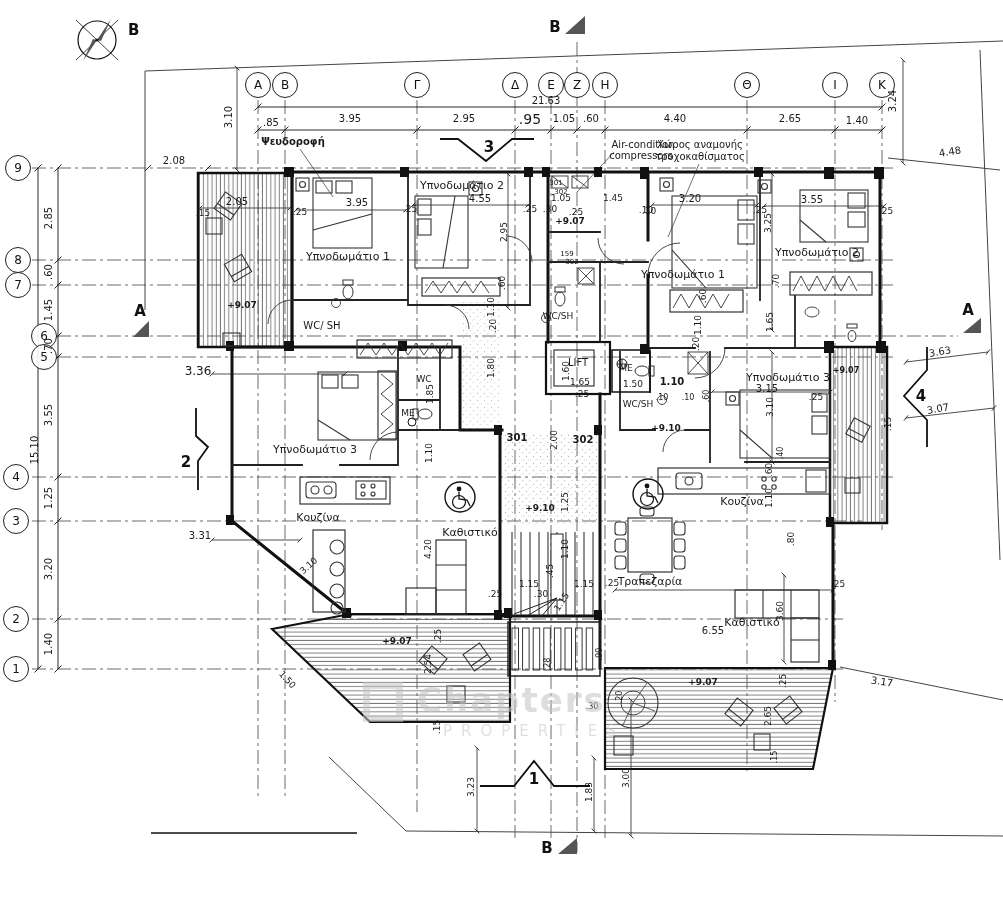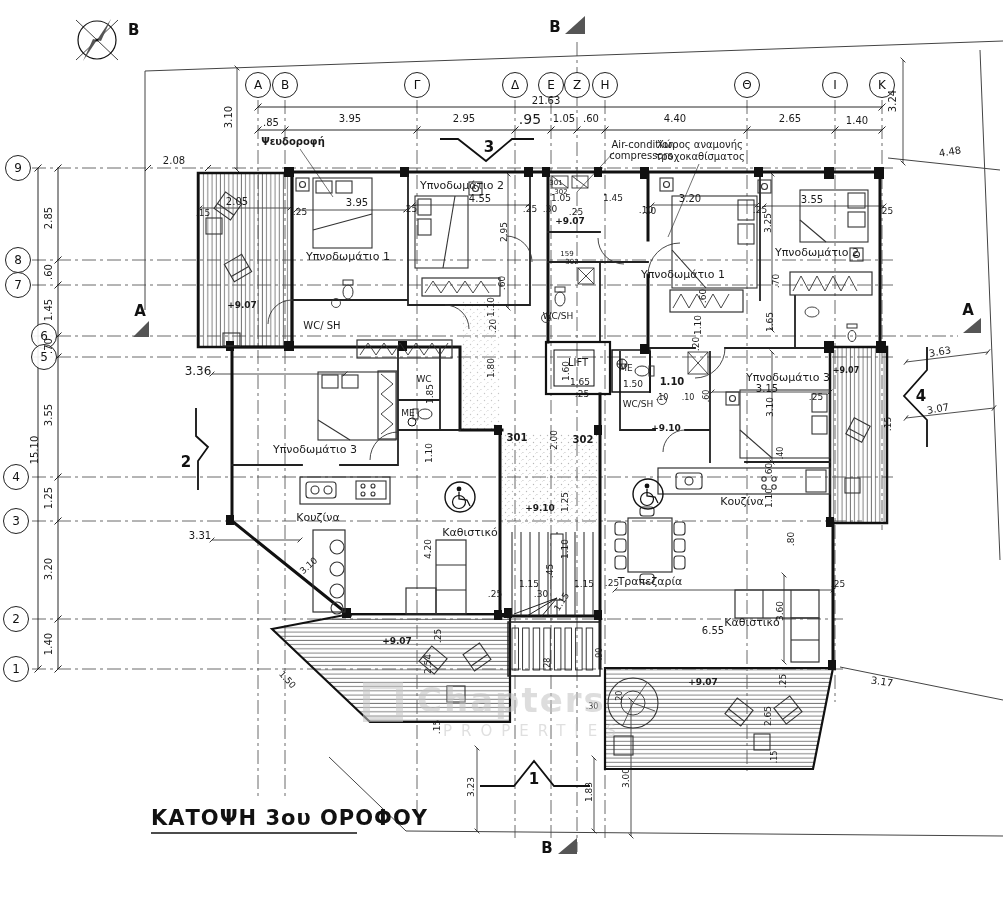--- a/index.html
+++ b/index.html
@@ -459,21 +459,20 @@
     <circle cx="97" cy="40" r="19" stroke-width="1.2"></circle>
     <path d="M76,20 L118,60 M118,20 L76,60" stroke-width="0.8"></path>
     <polygon points="97,40 111,19 101,41" fill="#555" stroke="none"></polygon>
     <polygon points="97,40 83,61 93,39" fill="#555" stroke="none"></polygon>
     <circle cx="97" cy="40" r="1.6" fill="#111" stroke="none"></circle>
   </g>
 
   <path d="M151,833 H357" stroke="#111" stroke-width="1.4"></path>
 </svg>
 
-<div id="drawing-title">ΚΑΤΟΨΗ 3ου ΟΡΟΦΟΥ</div>
 <span id="compass-label">Β</span>
 
 <div id="watermark">
   <div id="wm-logo"></div>
   <span id="wm-name">Chapters</span>
   <span id="wm-tagline">PROPERTIES</span>
 </div>
 
 <div class="bubble" style="left: 245px; top: 72px;">Α</div>
     <div class="bubble" style="left: 272px; top: 72px;">Β</div>

